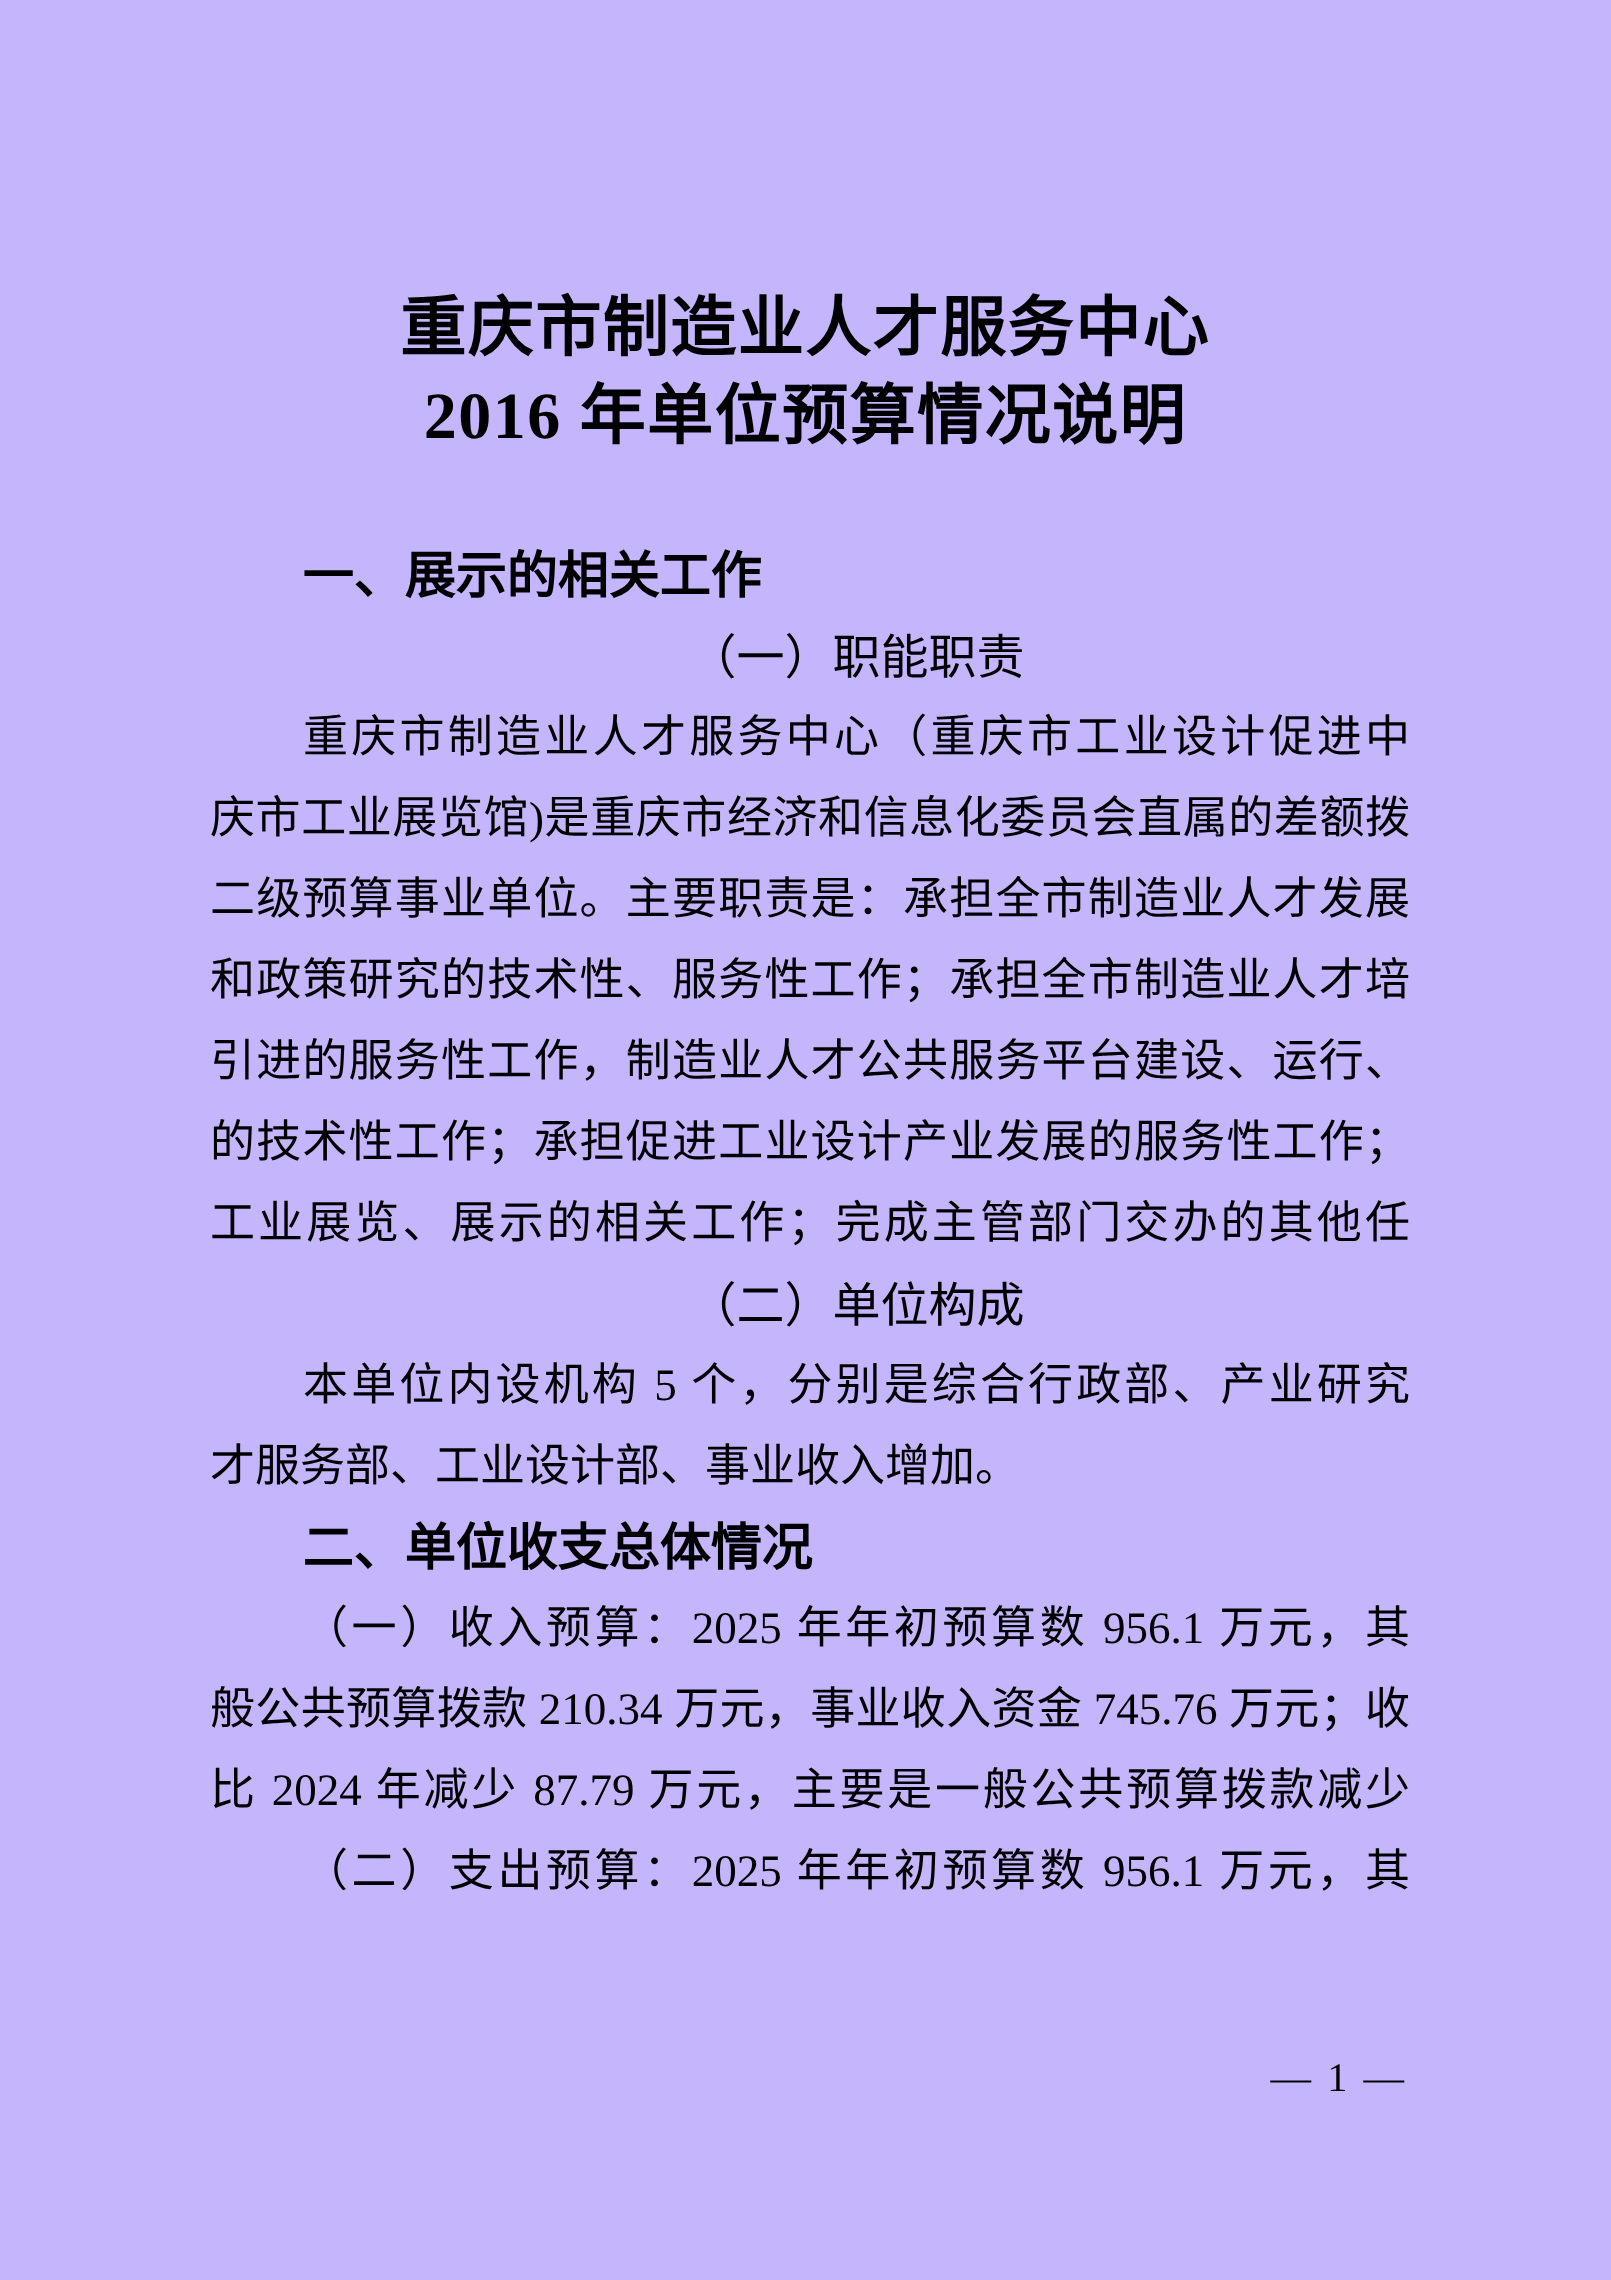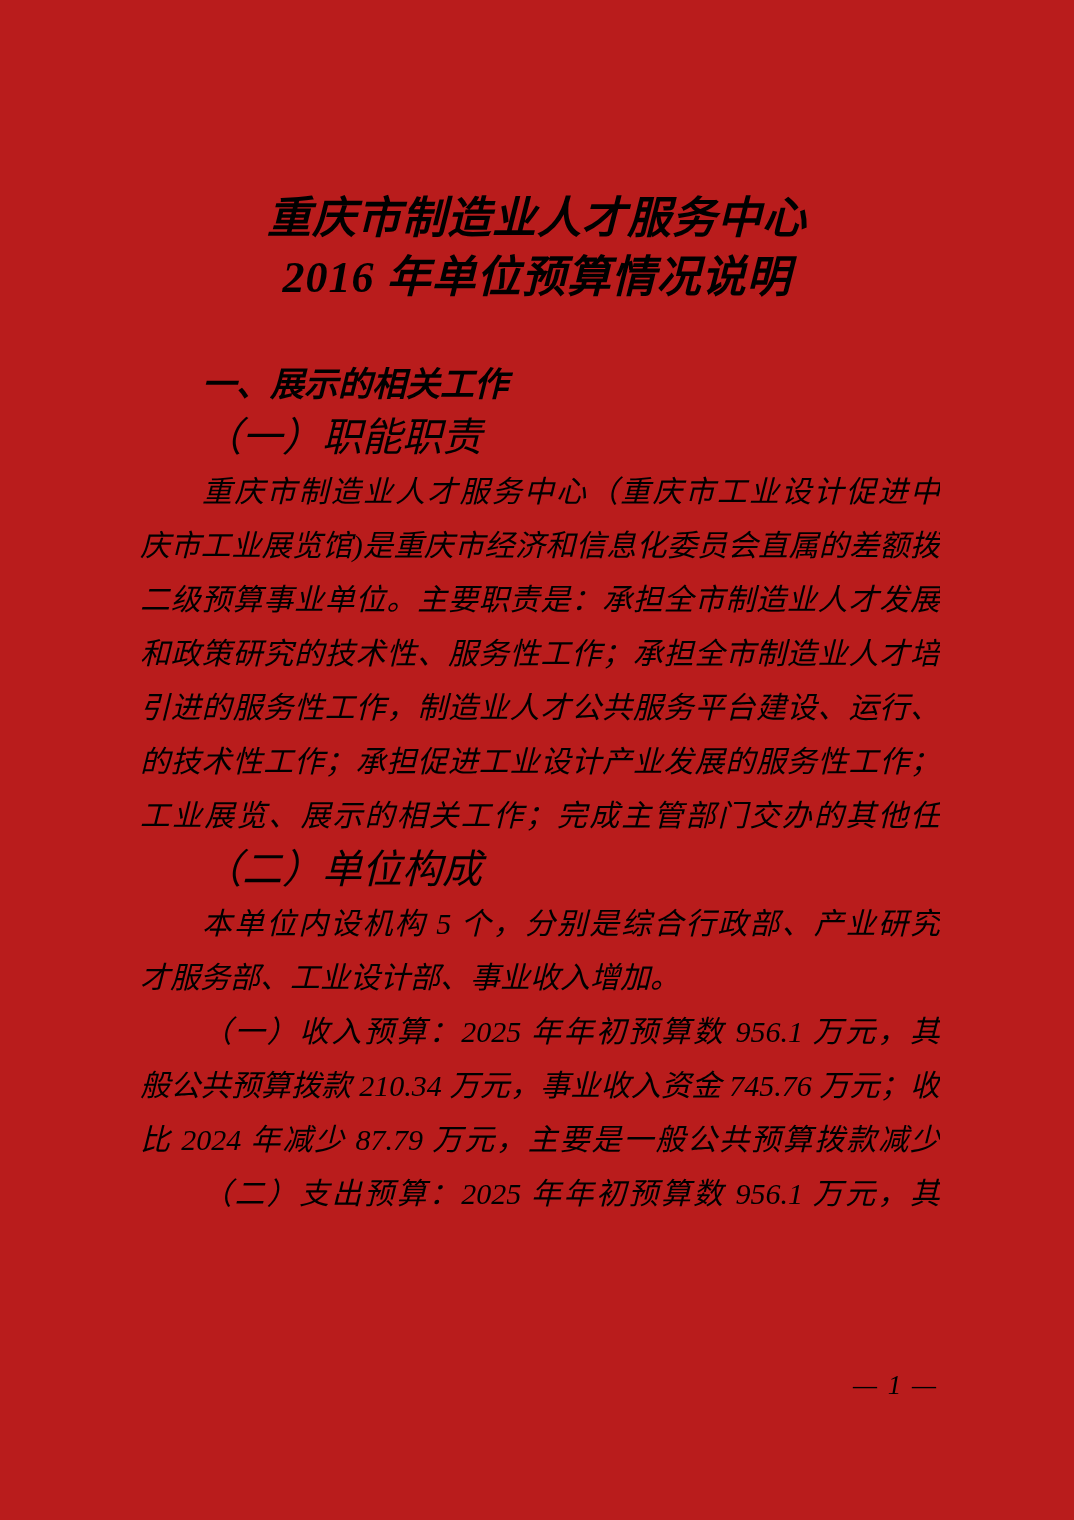--- a/index.html
+++ b/index.html
@@ -4,26 +4,25 @@
 <style>
   html, body {
     margin: 0;
     padding: 0;
     background: #e8e8e8;
   }
   .page {
     position: relative;
     width: 1074px;
     height: 1520px;
-    background: #b91c1c;
+    background: #c4b5fd;
     color: #000000;
     margin: 0 auto;
     overflow: hidden;
     font-family: "Liberation Serif", "DejaVu Serif", serif;
-    font-style: italic;
   }
   .doc-title {
     position: absolute;
     top: 189px;
     left: 0;
     width: 100%;
     text-align: center;
     font-weight: 700;
     font-size: 44px;
     line-height: 59px;
@@ -43,23 +42,24 @@
     overflow: hidden;
     white-space: nowrap;
   }
   .h1 {
     font-family: "Liberation Sans", "DejaVu Sans", sans-serif;
     font-weight: 700;
     font-size: 34px;
     text-indent: 62px;
   }
   .h2 {
-    font-size: 40px;
+    font-size: 32px;
     text-indent: 62px;
     font-family: "Liberation Serif", "DejaVu Serif", serif;
+    text-align: center;
   }
   .line {
     text-align: justify;
     text-align-last: justify;
     text-justify: inter-character;
     white-space: normal !important;
   }
   .line.first {
     text-indent: 62px;
   }
@@ -98,20 +98,21 @@
     <div class="line">和政策研究的技术性、服务性工作；承担全市制造业人才培养和</div>
     <div class="line">引进的服务性工作，制造业人才公共服务平台建设、运行、维护</div>
     <div class="line">的技术性工作；承担促进工业设计产业发展的服务性工作；承担</div>
     <div class="line last">工业展览、展示的相关工作；完成主管部门交办的其他任务。</div>
 
     <div class="h2">（二）单位构成</div>
 
     <div class="line first">本单位内设机构 5 个，分别是综合行政部、产业研究部、人</div>
     <div class="line last">才服务部、工业设计部、事业收入增加。</div>
 
+    <div class="h1">二、单位收支总体情况</div>
 
     <div class="line first">（一）收入预算：2025 年年初预算数 956.1 万元，其中：一</div>
     <div class="line">般公共预算拨款 210.34 万元，事业收入资金 745.76 万元；收入</div>
     <div class="line">比 2024 年减少 87.79 万元，主要是一般公共预算拨款减少 30.52</div>
 
     <div class="line first">（二）支出预算：2025 年年初预算数 956.1 万元，其中：社</div>
 
   </div>
 
   <div class="footer">— 1 —</div>

